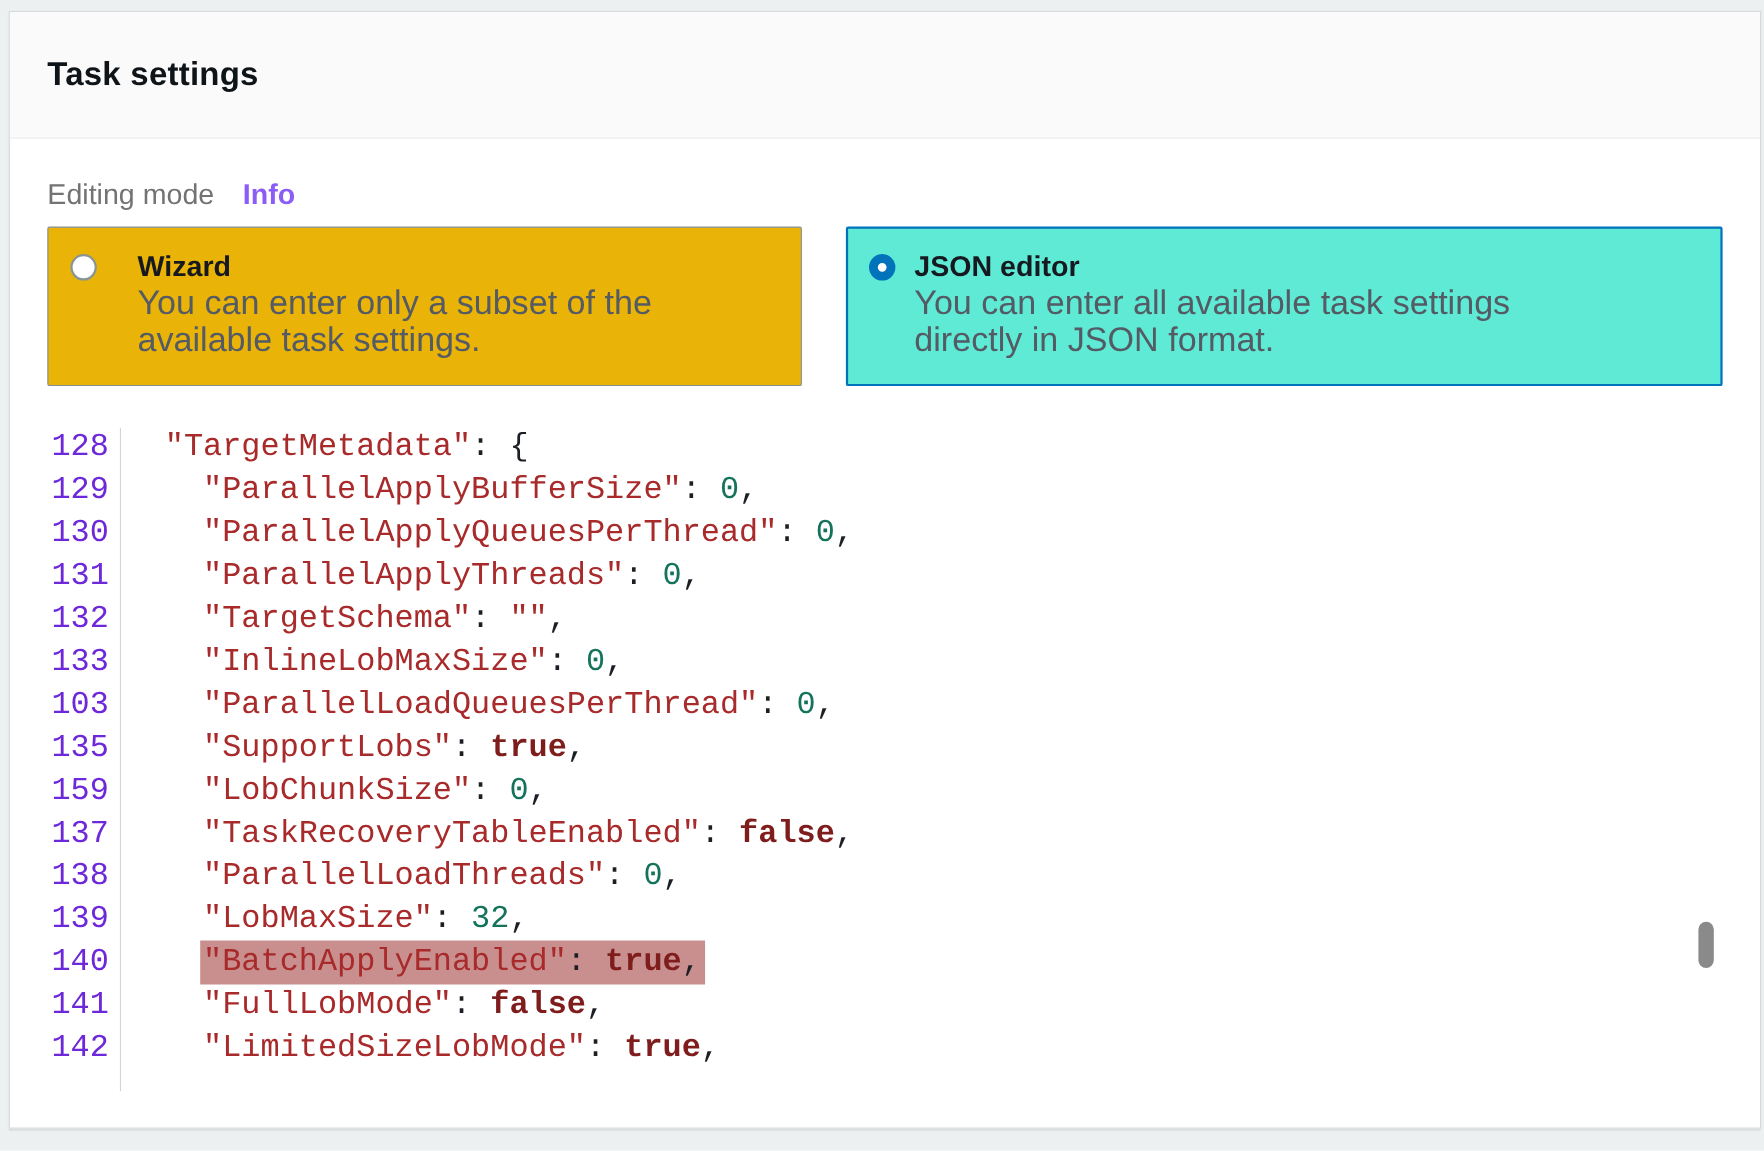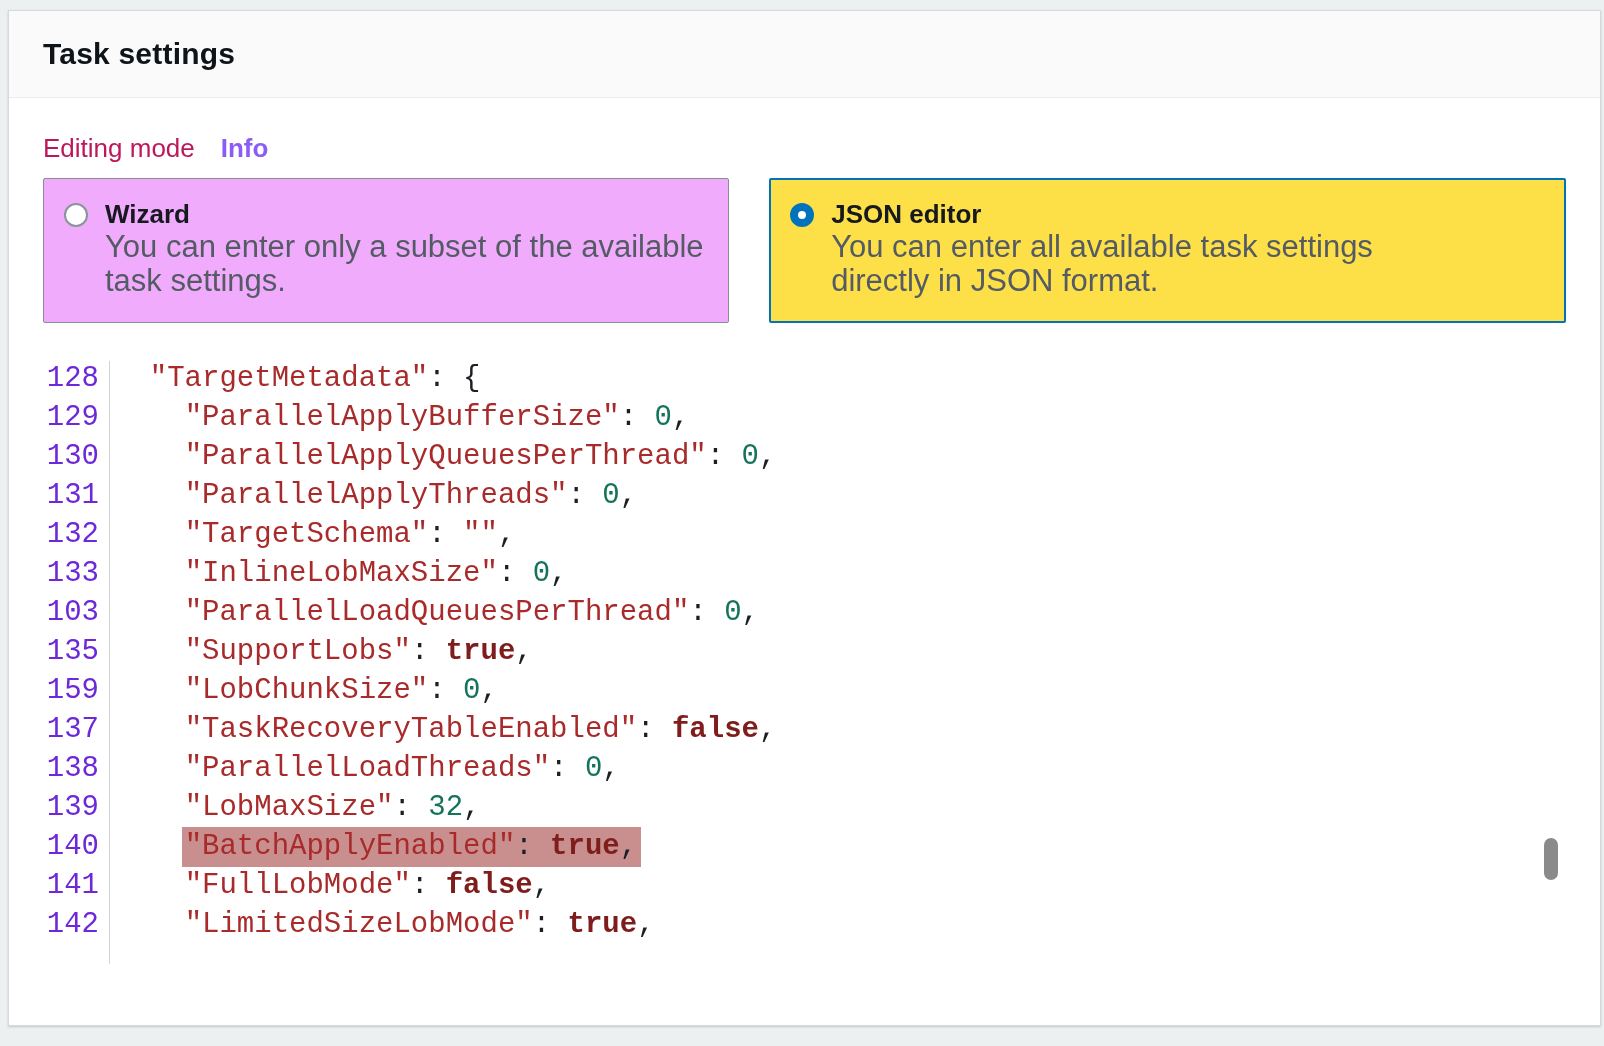--- a/index.html
+++ b/index.html
@@ -8,35 +8,35 @@
     background:#edf0f1;
     font-family:"Liberation Sans","DejaVu Sans",sans-serif;
     color:#16191f;
   }
   .card{
     position:absolute;left:8px;top:10px;width:1593px;height:1016px;
     background:#ffffff;border:1px solid #d5dbdb;box-sizing:border-box;
     box-shadow:0 1px 2px rgba(0,28,36,0.18);
   }
   .card-header{
-    height:87px;background:#fafafa;border-bottom:1px solid #eaeded;
+    height:115px;background:#fafafa;border-bottom:1px solid #eaeded;
     display:flex;align-items:center;padding-left:34px;box-sizing:border-box;
   }
   .card-title{font-size:30px;font-weight:bold;color:#0f1419;letter-spacing:0.2px;}
   .card-body{padding:0 34px;}
   .editing-row{margin-top:35px;display:flex;align-items:baseline;gap:26px;}
-  .editing-label{font-size:26px;color:#be185d;}
+  .editing-label{font-size:26px;color:#737373;}
   .info-link{font-size:26px;font-weight:bold;color:#8b5cf6;text-decoration:none;cursor:pointer;}
   .tiles{margin-top:14px;display:flex;gap:40px;}
   .tile{
     box-sizing:border-box;height:145px;border-radius:2px;
     padding:19px 20px;display:flex;align-items:flex-start;cursor:pointer;
   }
-  .tile-wizard{width:723px;background:#f0abfc;border:1px solid #838f94;}
-  .tile-json{width:840px;background:#fde047;border:2px solid #0073bb;padding:18px 19px;}
+  .tile-wizard{width:723px;background:#eab308;border:1px solid #838f94;gap:20px;}
+  .tile-json{width:840px;background:#5eead4;border:2px solid #0073bb;padding:18px 19px;}
   .radio{
     flex:0 0 24px;width:24px;height:24px;border-radius:50%;box-sizing:border-box;
     margin-top:5px;background:#ffffff;
   }
   .radio-off{border:2px solid #879596;}
   .radio-on{border:8px solid #0073bb;}
   .tile-content{margin-left:17px;}
   .tile-label{font-size:26px;font-weight:bold;color:#16191f;line-height:32px;}
   .tile-desc{margin-top:0;font-size:31px;color:#545b64;line-height:34px;max-width:640px;}
   .code-editor{

